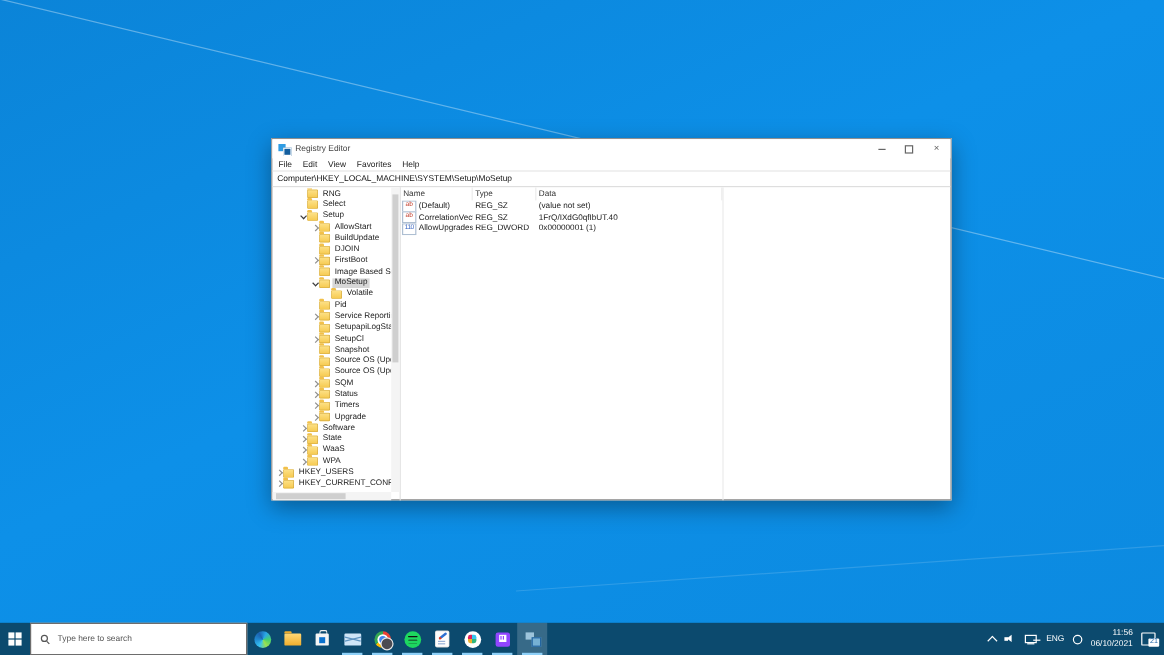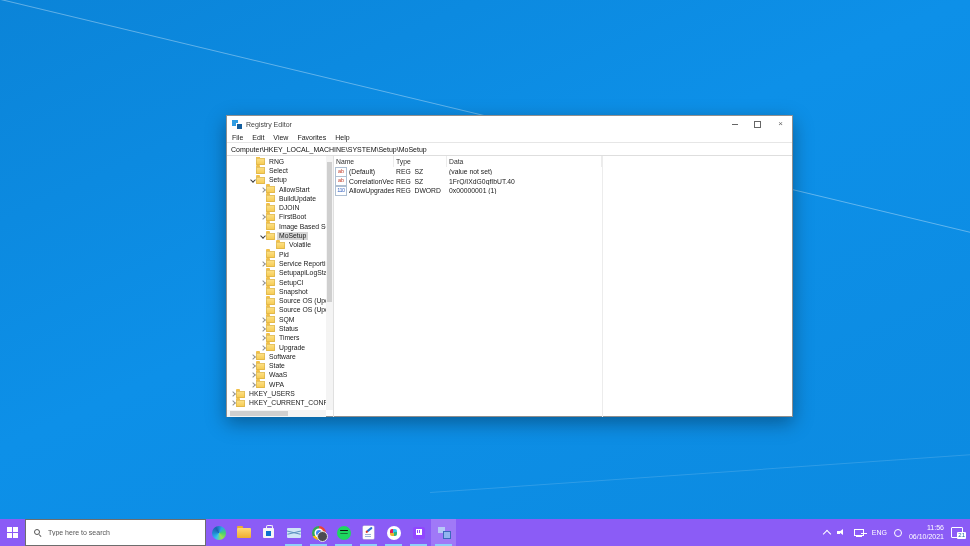--- a/index.html
+++ b/index.html
@@ -53,21 +53,21 @@
   .hc.c1{width:60px;} .hc.c2{width:53px;} .hc.c3{width:155px;}
   .lrow{display:flex;height:9.5px;align-items:center;}
   .lc{font-size:6.8px;color:#1a1a1a;white-space:nowrap;overflow:hidden;box-sizing:border-box;display:flex;align-items:center;}
   .lc.c1{width:60px;padding-left:1px;} .lc.c2{width:53px;padding-left:2px;} .lc.c3{width:230px;padding-left:2px;}
   .ricon{width:10px;height:8px;border:1px solid #aebfd2;background:#fff;flex:none;margin-right:2px;
          font-size:5.5px;line-height:7px;text-align:center;display:block;}
   .ricon.str{color:#c23a28;}
   .ricon.dw{color:#3a66c2;letter-spacing:-.5px;}
   .coldiv{position:absolute;left:268px;top:0;bottom:0;width:1px;background:#ececec;}
   
-  .taskbar{position:absolute;left:0;bottom:0;width:970px;height:27px;background:#8b5cf6;display:flex;align-items:stretch;}
+  .taskbar{position:absolute;left:0;bottom:0;width:970px;height:27px;background:#0c4a6e;display:flex;align-items:stretch;}
   .startbtn{width:25px;display:flex;align-items:center;justify-content:center;}
   .winlogo{width:11px;height:11px;display:grid;grid-template-columns:5px 5px;grid-template-rows:5px 5px;gap:1px;}
   .winlogo i{background:#fff;display:block;}
   .searchbox{width:181px;background:#fff;border:1px solid #6d6d6d;box-sizing:border-box;display:flex;align-items:center;margin:0;}
   .mag{width:7px;height:7px;position:relative;margin:0 5px 0 8px;flex:none;}
   .mag::before{content:"";position:absolute;left:0;top:0;width:4px;height:4px;border:1px solid #555;border-radius:50%;}
   .mag::after{content:"";position:absolute;left:5px;top:5px;width:3px;height:1px;background:#555;transform:rotate(45deg);transform-origin:left;}
   .searchbox input{border:0;outline:0;font-size:7px;color:#444;width:120px;font-family:"Liberation Sans",sans-serif;background:transparent;}
   .searchbox input::placeholder{color:#555;opacity:1;}
   .tbicons{display:flex;}

